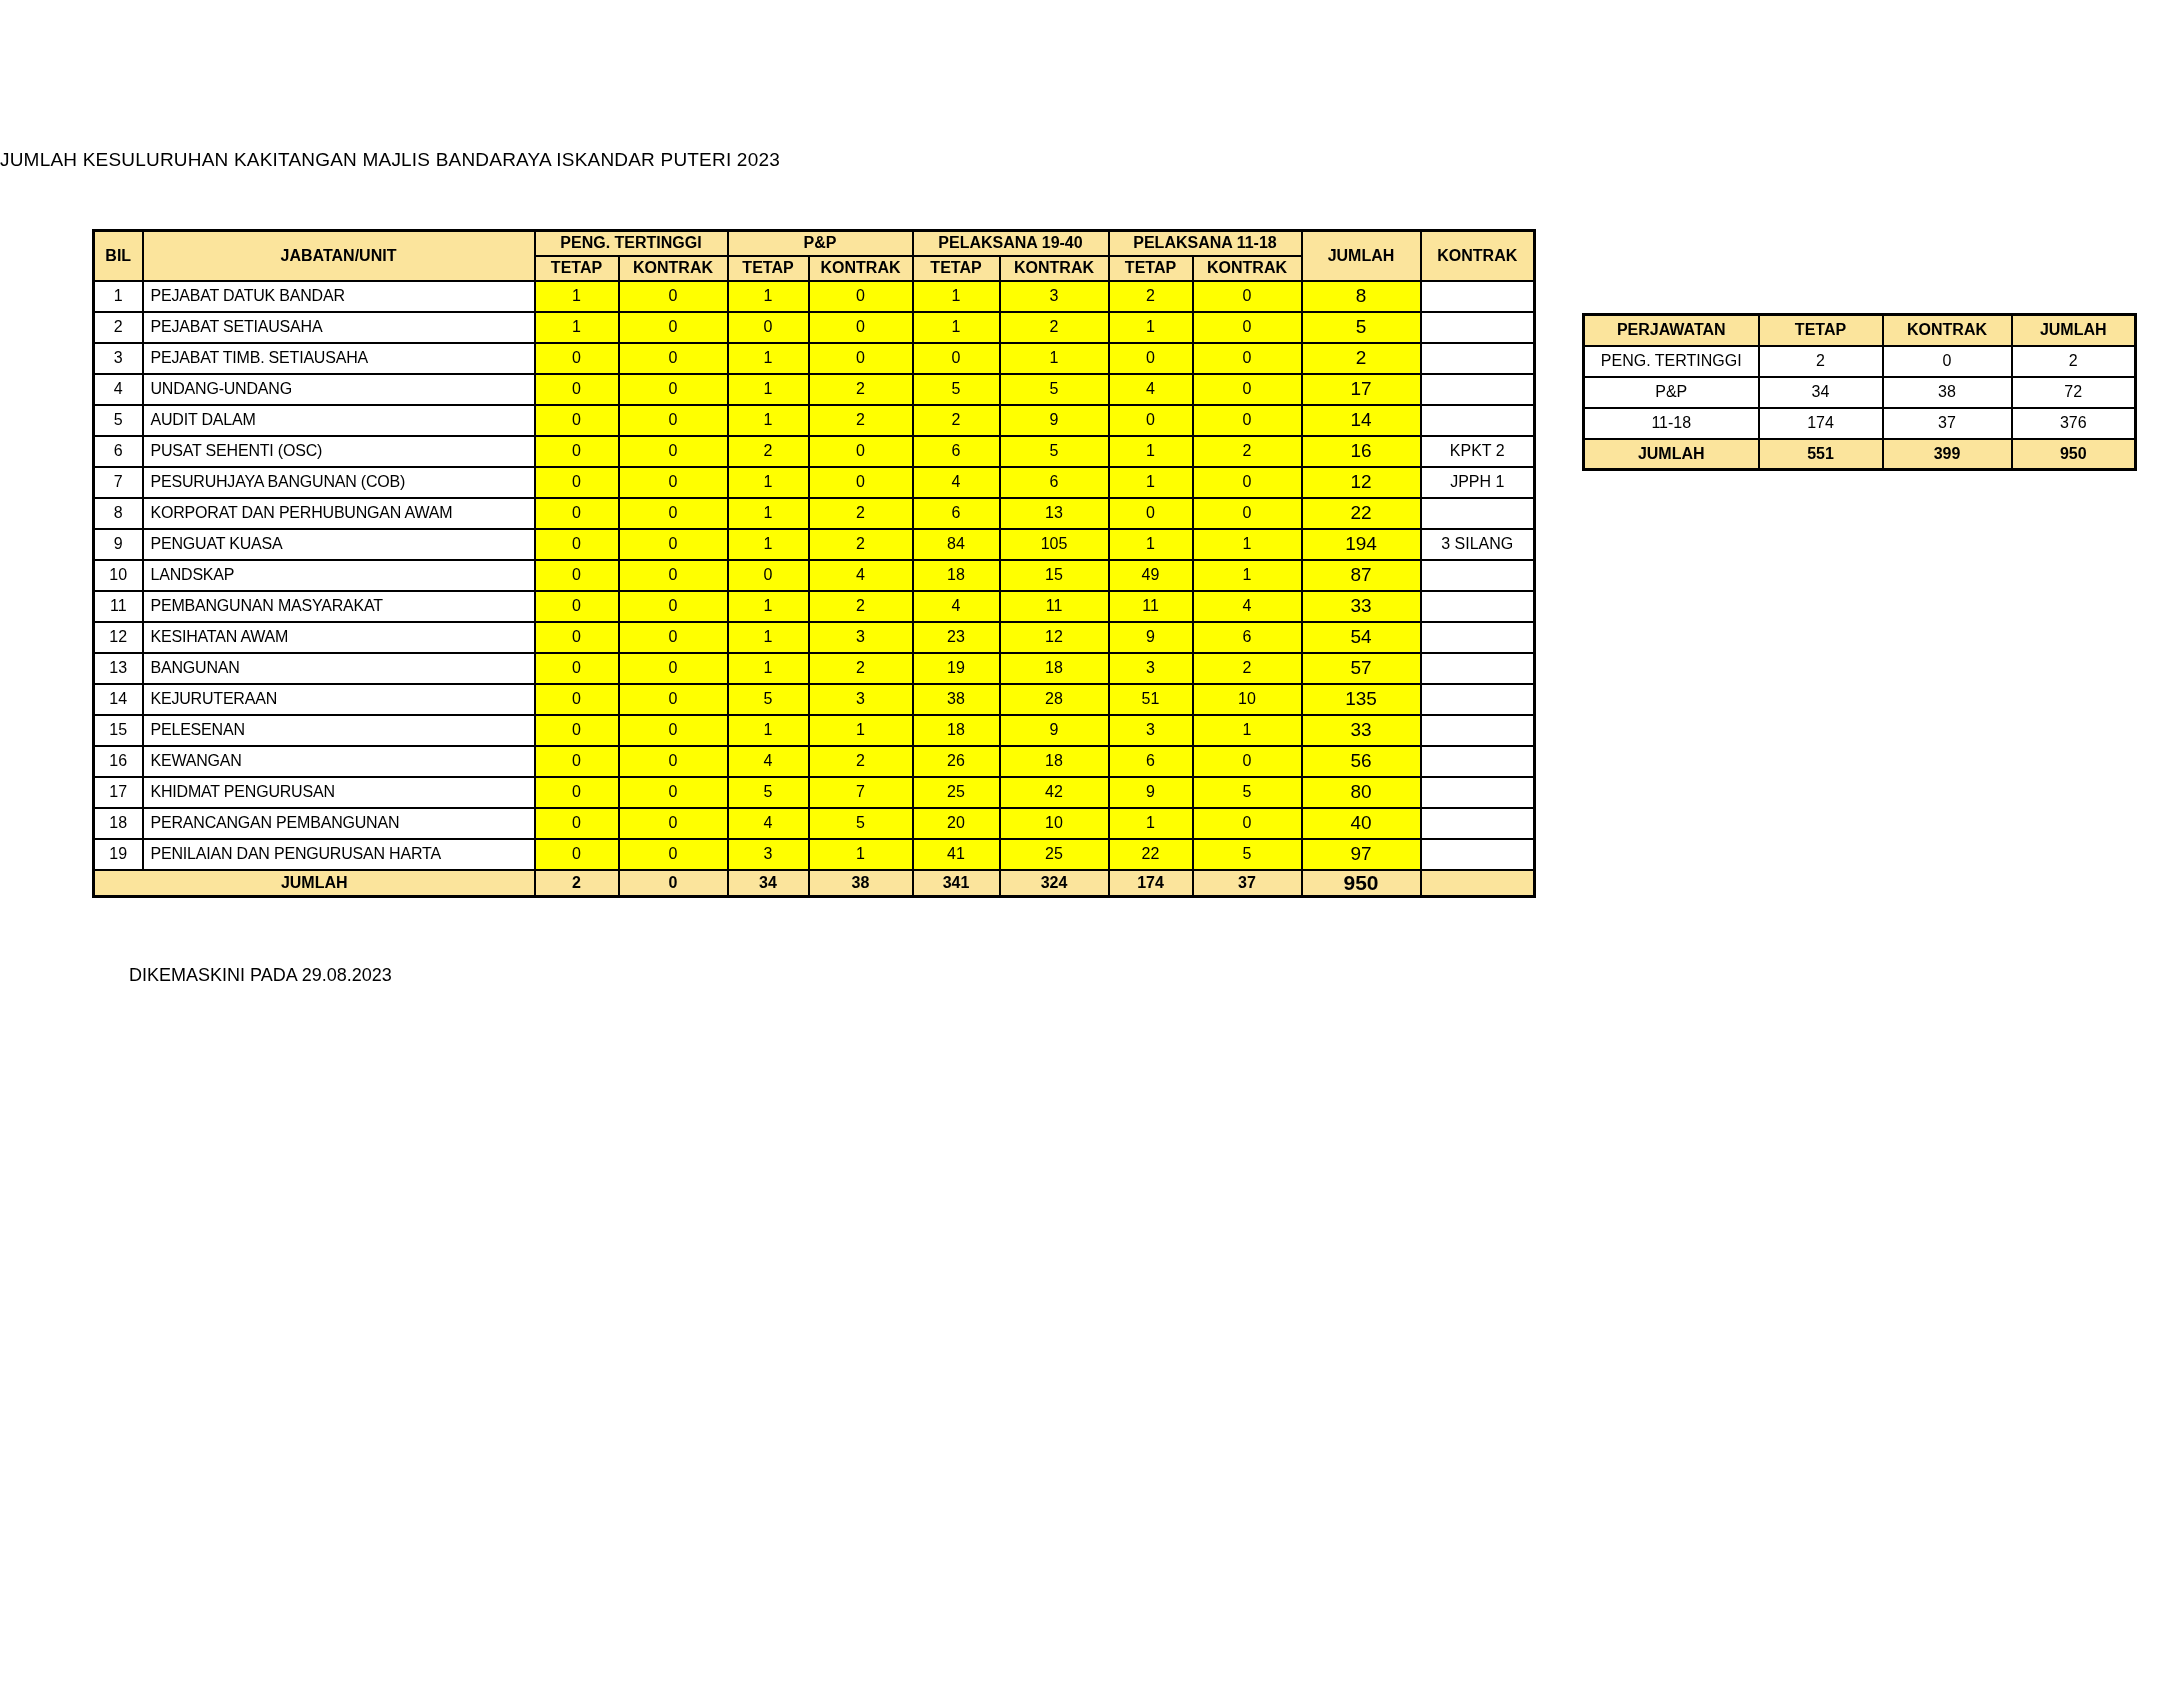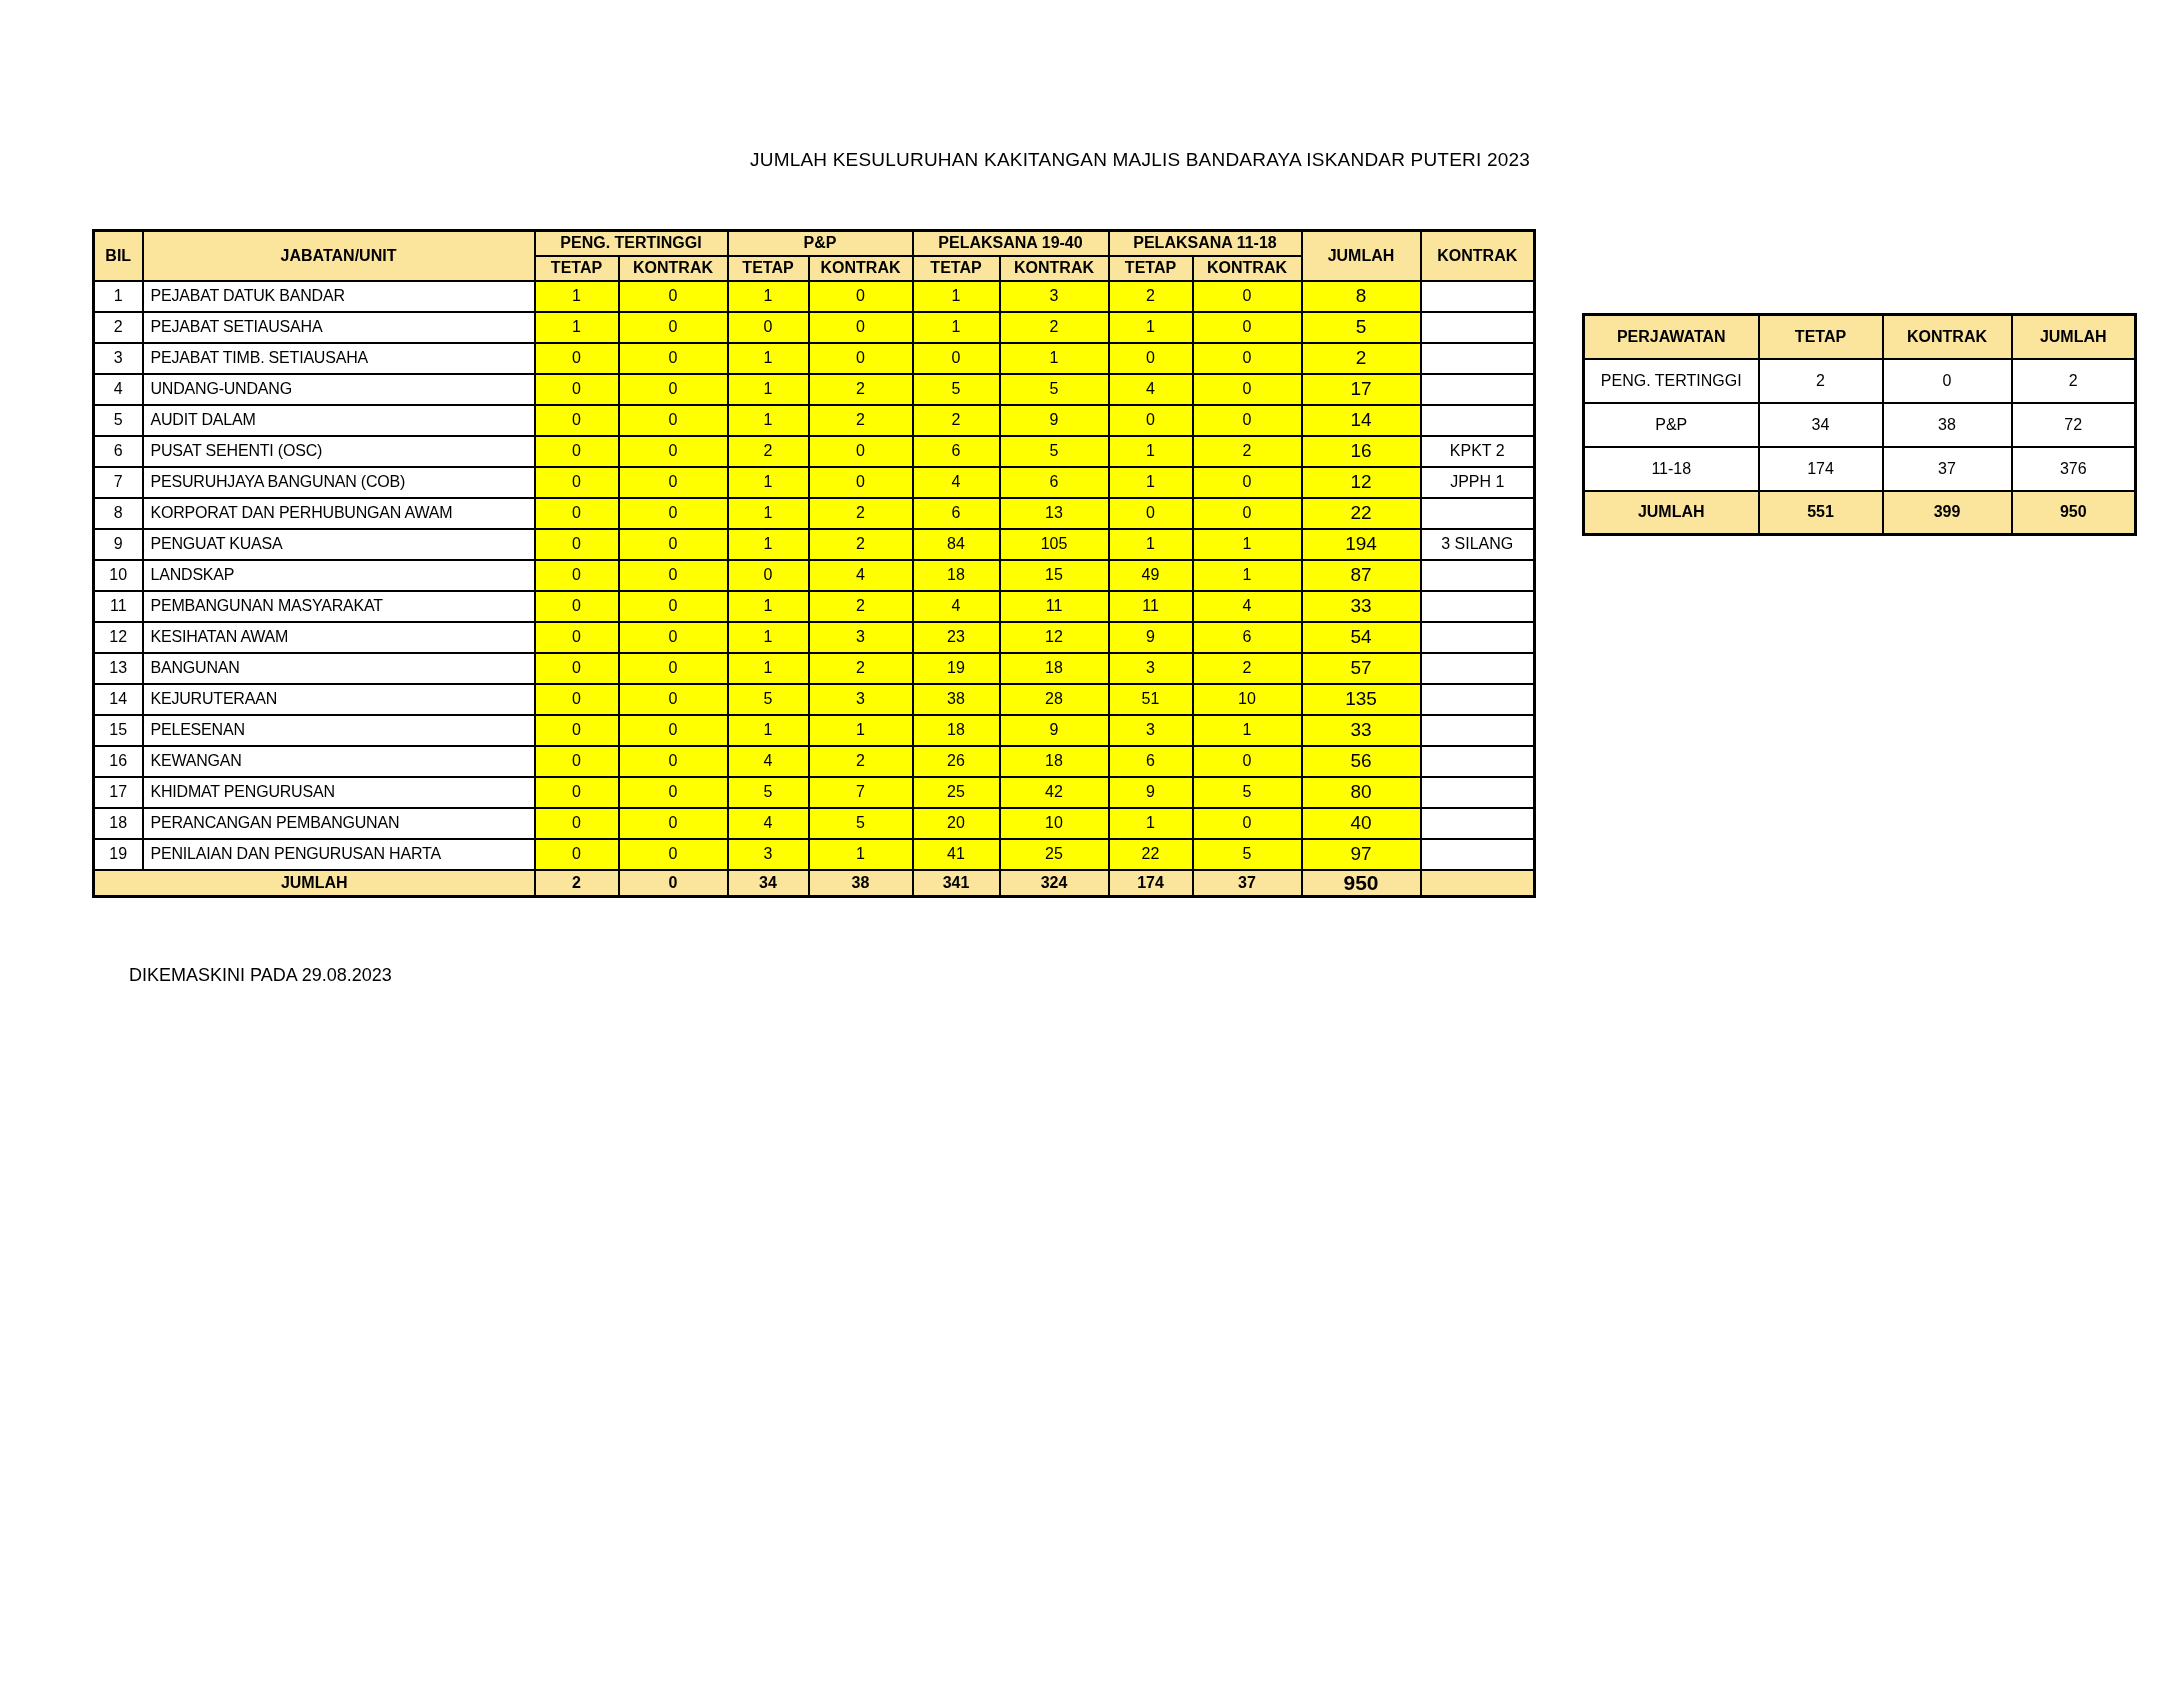--- a/index.html
+++ b/index.html
@@ -10,24 +10,23 @@
     height: 1683px;
     background: #ffffff;
     color: #000;
     font-family: "Liberation Sans", sans-serif;
   }
   .title {
     position: absolute;
     top: 149px;
     left: 0;
     width: 1530px;
-    text-align: right;
+    text-align: left;
     font-size: 19px;
     letter-spacing: 0.2px;
-    padding-left: 16px;
   }
   
   #maintbl {
     position: absolute;
     left: 92px;
     top: 229px;
     border-collapse: collapse;
     table-layout: fixed;
     border: 3px solid #000;
   }
@@ -67,21 +66,21 @@
     border-collapse: collapse;
     table-layout: fixed;
     border: 3px solid #000;
   }
   #sumtbl th, #sumtbl td {
     border: 2px solid #000;
     padding: 0;
     text-align: center;
     vertical-align: middle;
     font-size: 16px;
-    height: 44px;
+    height: 31px;
     white-space: nowrap;
   }
   #sumtbl th { background: #fbe49c; font-weight: bold; }
   #sumtbl tr.totalrow td { background: #fbe49c; font-weight: bold; }
   .footer {
     position: absolute;
     left: 129px;
     top: 965px;
     font-size: 18px;
   }

